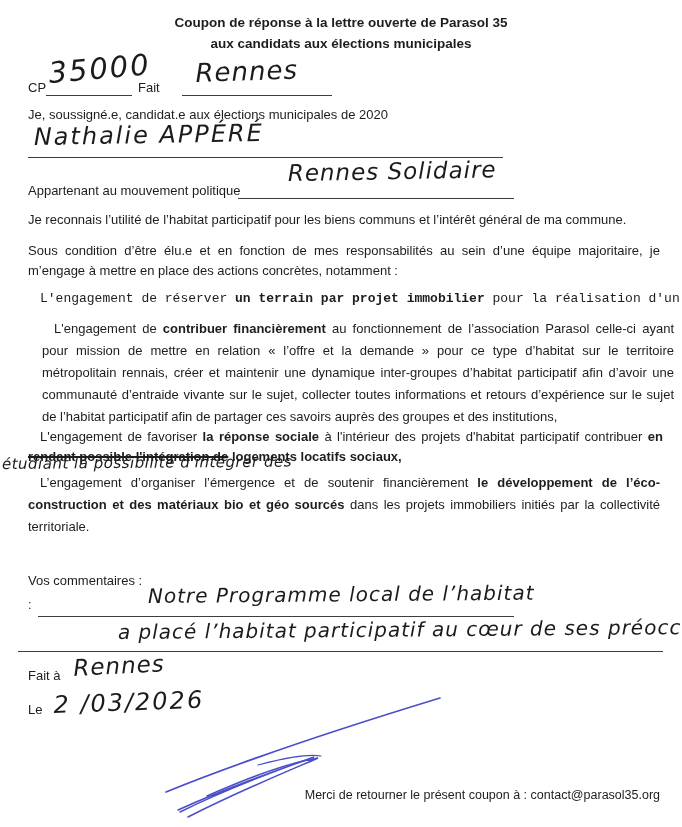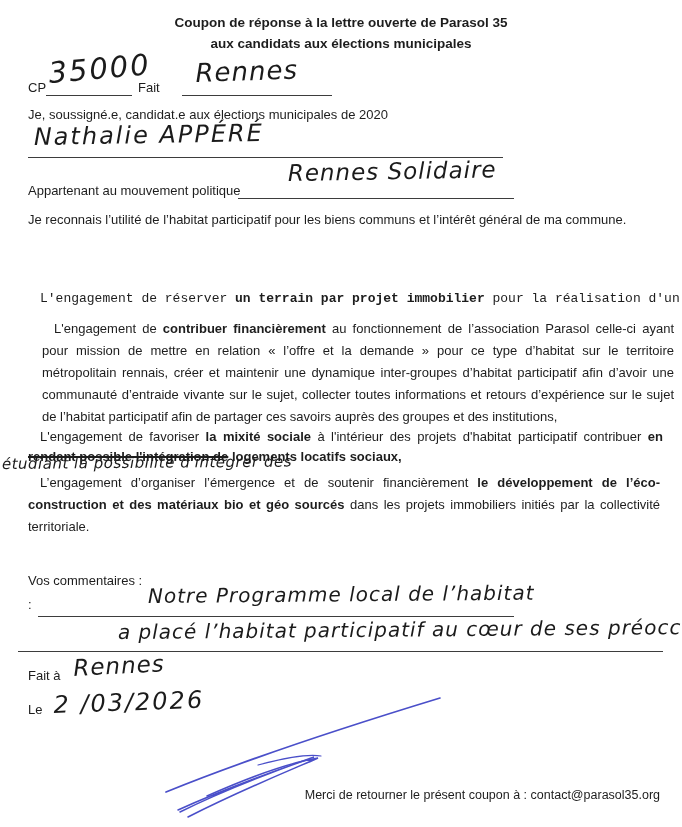--- a/index.html
+++ b/index.html
@@ -64,31 +64,32 @@
   <div class="abs label" style="left:28px; top:107px;">Je, soussigné.e, candidat.e aux élections municipales de 2020</div>
   <span class="abs line" style="left:28px; top:136px; width:475px; height:21px;"></span>
   <span class="abs hw hw-name">Nathalie APPÉRÉ</span>
 
   <span class="abs label" style="left:28px; top:183px;">Appartenant au mouvement politique</span>
   <span class="abs line" style="left:238px; top:177px; width:276px; height:21px;"></span>
   <span class="abs hw hw-movement">Rennes Solidaire</span>
 
   <div class="abs para oneline" style="left:28px; top:212px;">Je reconnais l’utilité de l’habitat participatif pour les biens communs et l’intérêt général de ma commune.</div>
 
+  <div class="abs para" style="left:28px; top:241px; width:632px; line-height:20px;">Sous condition d’être élu.e et en fonction de mes responsabilités au sein d’une équipe majoritaire, je m’engage à mettre en place des actions concrètes, notamment :</div>
 
   <div class="abs para oneline" style="left:28px; top:291px; text-indent:12px;font-family:Liberation Mono, monospace;">
     <span>L'engagement de réserver </span><span class="bold">un terrain par projet immobilier</span><span> pour la réalisation d'un habitat participatif,</span>
   </div>
 
   <div class="abs para" style="left:42px; top:318px; width:632px; line-height:22px; text-indent:12px;">
     <span>L'engagement de </span><span class="bold">contribuer financièrement</span><span> au fonctionnement de l’association Parasol celle-ci ayant pour mission de mettre en relation « l’offre et la demande » pour ce type d’habitat sur le territoire métropolitain rennais, créer et maintenir une dynamique inter-groupes d’habitat participatif afin d’avoir une communauté d’entraide vivante sur le sujet, collecter toutes informations et retours d’expérience sur le sujet de l’habitat participatif afin de partager ces savoirs auprès des groupes et des institutions,</span>
   </div>
 
   <div class="abs para" style="left:28px; top:427px; width:635px; line-height:20px; text-indent:12px;">
-    <span>L'engagement de favoriser </span><span class="bold">la mixité sociale</span><span> à l'intérieur des projets d'habitat participatif contribuer </span><span class="bold">en </span><span class="struck">rendant possible l'intégration de</span><span class="bold"> logements locatifs sociaux,</span>
+    <span>L'engagement de favoriser </span><span class="bold">la réponse sociale</span><span> à l'intérieur des projets d'habitat participatif contribuer </span><span class="bold">en </span><span class="struck">rendant possible l'intégration de</span><span class="bold"> logements locatifs sociaux,</span>
   </div>
   <span class="abs hw hw-correction">étudiant la possibilité d'intégrer des</span>
 
   <div class="abs para" style="left:28px; top:472px; width:632px; line-height:22px; text-indent:12px;">
     <span>L’engagement d’organiser l’émergence et de soutenir financièrement </span><span class="bold">le développement de l’éco-construction et des matériaux bio et géo sourcés</span><span> dans les projets immobiliers initiés par la collectivité territoriale.</span>
   </div>
 
   <div class="abs label" style="left:28px; top:573px;">Vos commentaires :</div>
   <span class="abs label" style="left:28px; top:597px;">:</span>
   <span class="abs line" style="left:38px; top:600px; width:476px; height:16px;"></span>

